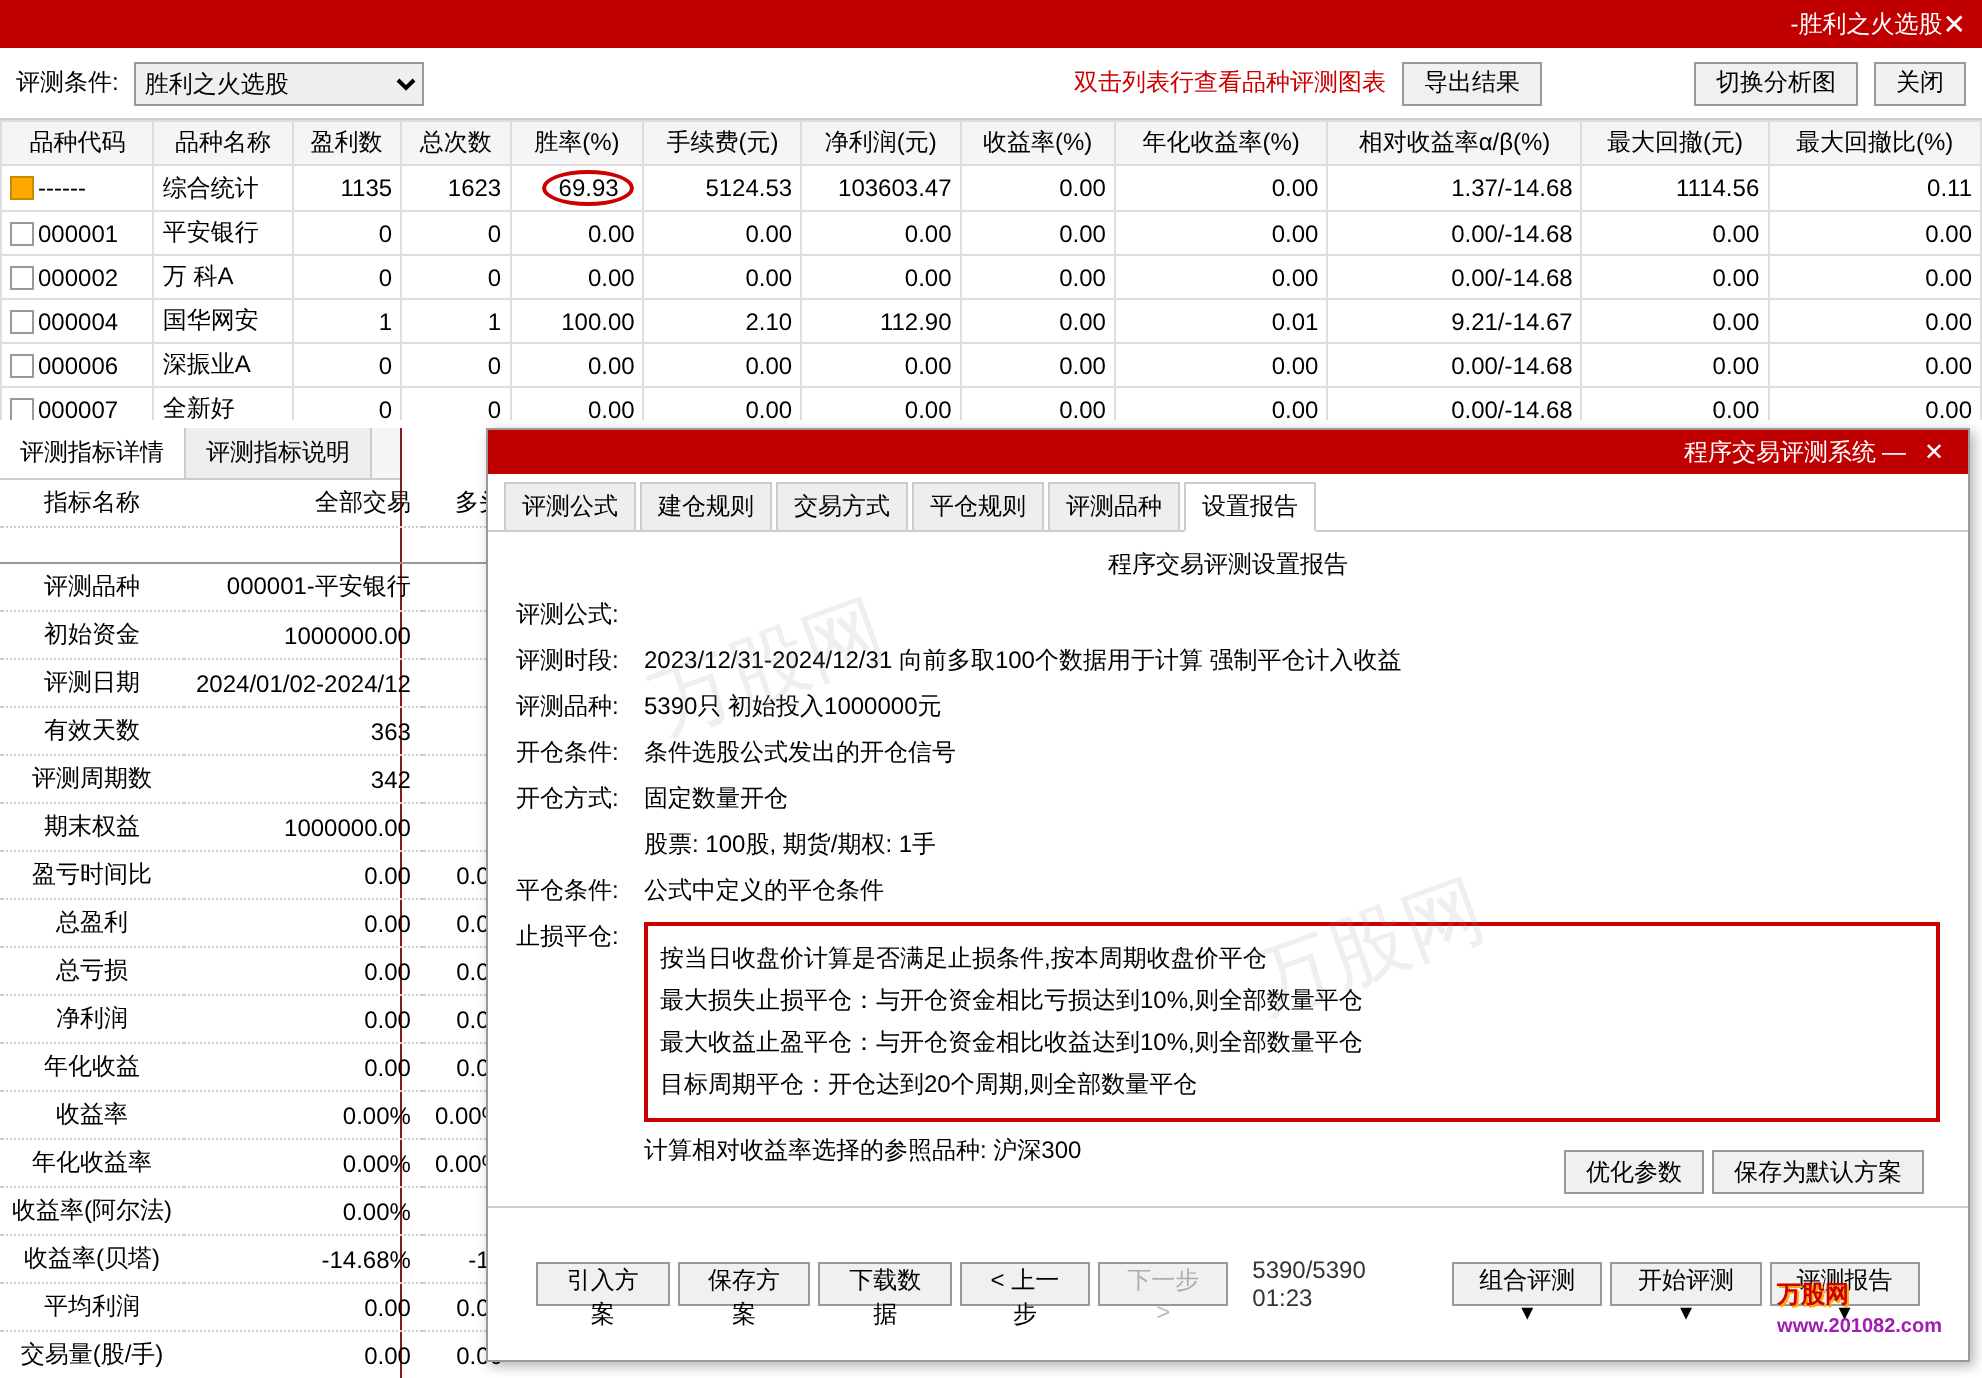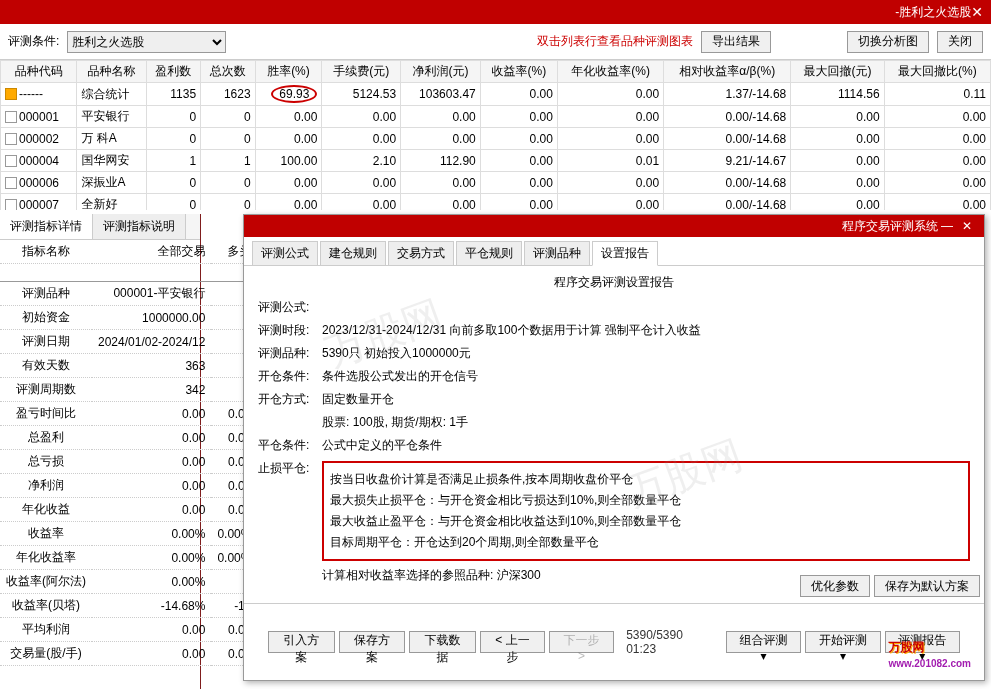--- a/index.html
+++ b/index.html
@@ -1,20 +1,20 @@
 <!DOCTYPE html>
 <html><head>
 <meta charset="utf-8">
 <style>
 *{box-sizing:border-box;margin:0;padding:0;font-family:"Microsoft YaHei","SimSun",sans-serif;font-size:12px}
 body{background:#fff;width:991px;height:689px;position:relative;overflow:hidden}
 .titlebar{background:#c00000;color:#fff;height:24px;line-height:24px;padding:0 8px;display:flex;justify-content:flex-end;align-items:center}
 .titlebar .close{background:none;border:none;color:#fff;font-size:14px;cursor:pointer}
 .toolbar{height:36px;border-bottom:1px solid #ccc;display:flex;align-items:center;padding:0 8px;gap:8px}
-.toolbar select{height:22px;width:159px;border:1px solid #999}
+.toolbar select{height:22px;width:145px;border:1px solid #999}
 .toolbar .hint{color:#c00;flex:1;text-align:right}
 .btn{background:#f0f0f0;border:1px solid #999;height:22px;padding:0 10px;cursor:pointer}
 .table-wrap{overflow:hidden}
 table{border-collapse:collapse;width:100%}
 th,td{border:1px solid #ddd;padding:2px 4px;text-align:right;white-space:nowrap;height:18px}
 th{background:#f5f5f5;font-weight:normal;text-align:center}
 td.l{text-align:left}
 .code-cell{display:flex;align-items:center;gap:2px}
 .ico{width:12px;height:12px;display:inline-block;background:#fa0;border:1px solid #c80}
 .ico.g{background:#fff;border:1px solid #999}
@@ -223,20 +223,25 @@
             <td>有效天数</td>
             <td>363</td>
             <td></td>
           </tr>
           <tr>
             <td>评测周期数</td>
             <td>342</td>
             <td></td>
           </tr>
           <tr>
+            <td>期末权益</td>
+            <td>1000000.00</td>
+            <td></td>
+          </tr>
+          <tr>
             <td>盈亏时间比</td>
             <td>0.00</td>
             <td>0.00</td>
           </tr>
           <tr>
             <td>总盈利</td>
             <td>0.00</td>
             <td>0.00</td>
           </tr>
           <tr>
@@ -343,21 +348,21 @@
     </div>
     <div class="redbox" id="redbox" style="margin-top:-22px">
         <div>按当日收盘价计算是否满足止损条件,按本周期收盘价平仓</div>
         <div>最大损失止损平仓：与开仓资金相比亏损达到10%,则全部数量平仓</div>
         <div>最大收益止盈平仓：与开仓资金相比收益达到10%,则全部数量平仓</div>
         <div>目标周期平仓：开仓达到20个周期,则全部数量平仓</div>
       </div>
     <div class="report-row" style="margin-left:64px">
         <span>计算相对收益率选择的参照品种: 沪深300</span>
       </div>
-    <div style="position:absolute;right:4px;bottom:6px;display:flex;gap:4px">
+    <div style="position:absolute;right:22px;bottom:6px;display:flex;gap:4px">
       <button class="btn">优化参数</button>
       <button class="btn">保存为默认方案</button>
     </div>
   </div>
   <div class="dialog-footer">
     <button class="btn">引入方案</button>
     <button class="btn">保存方案</button>
     <button class="btn">下载数据</button>
     <button class="btn">&lt; 上一步</button>
     <button class="btn" disabled="">下一步 &gt;</button>

